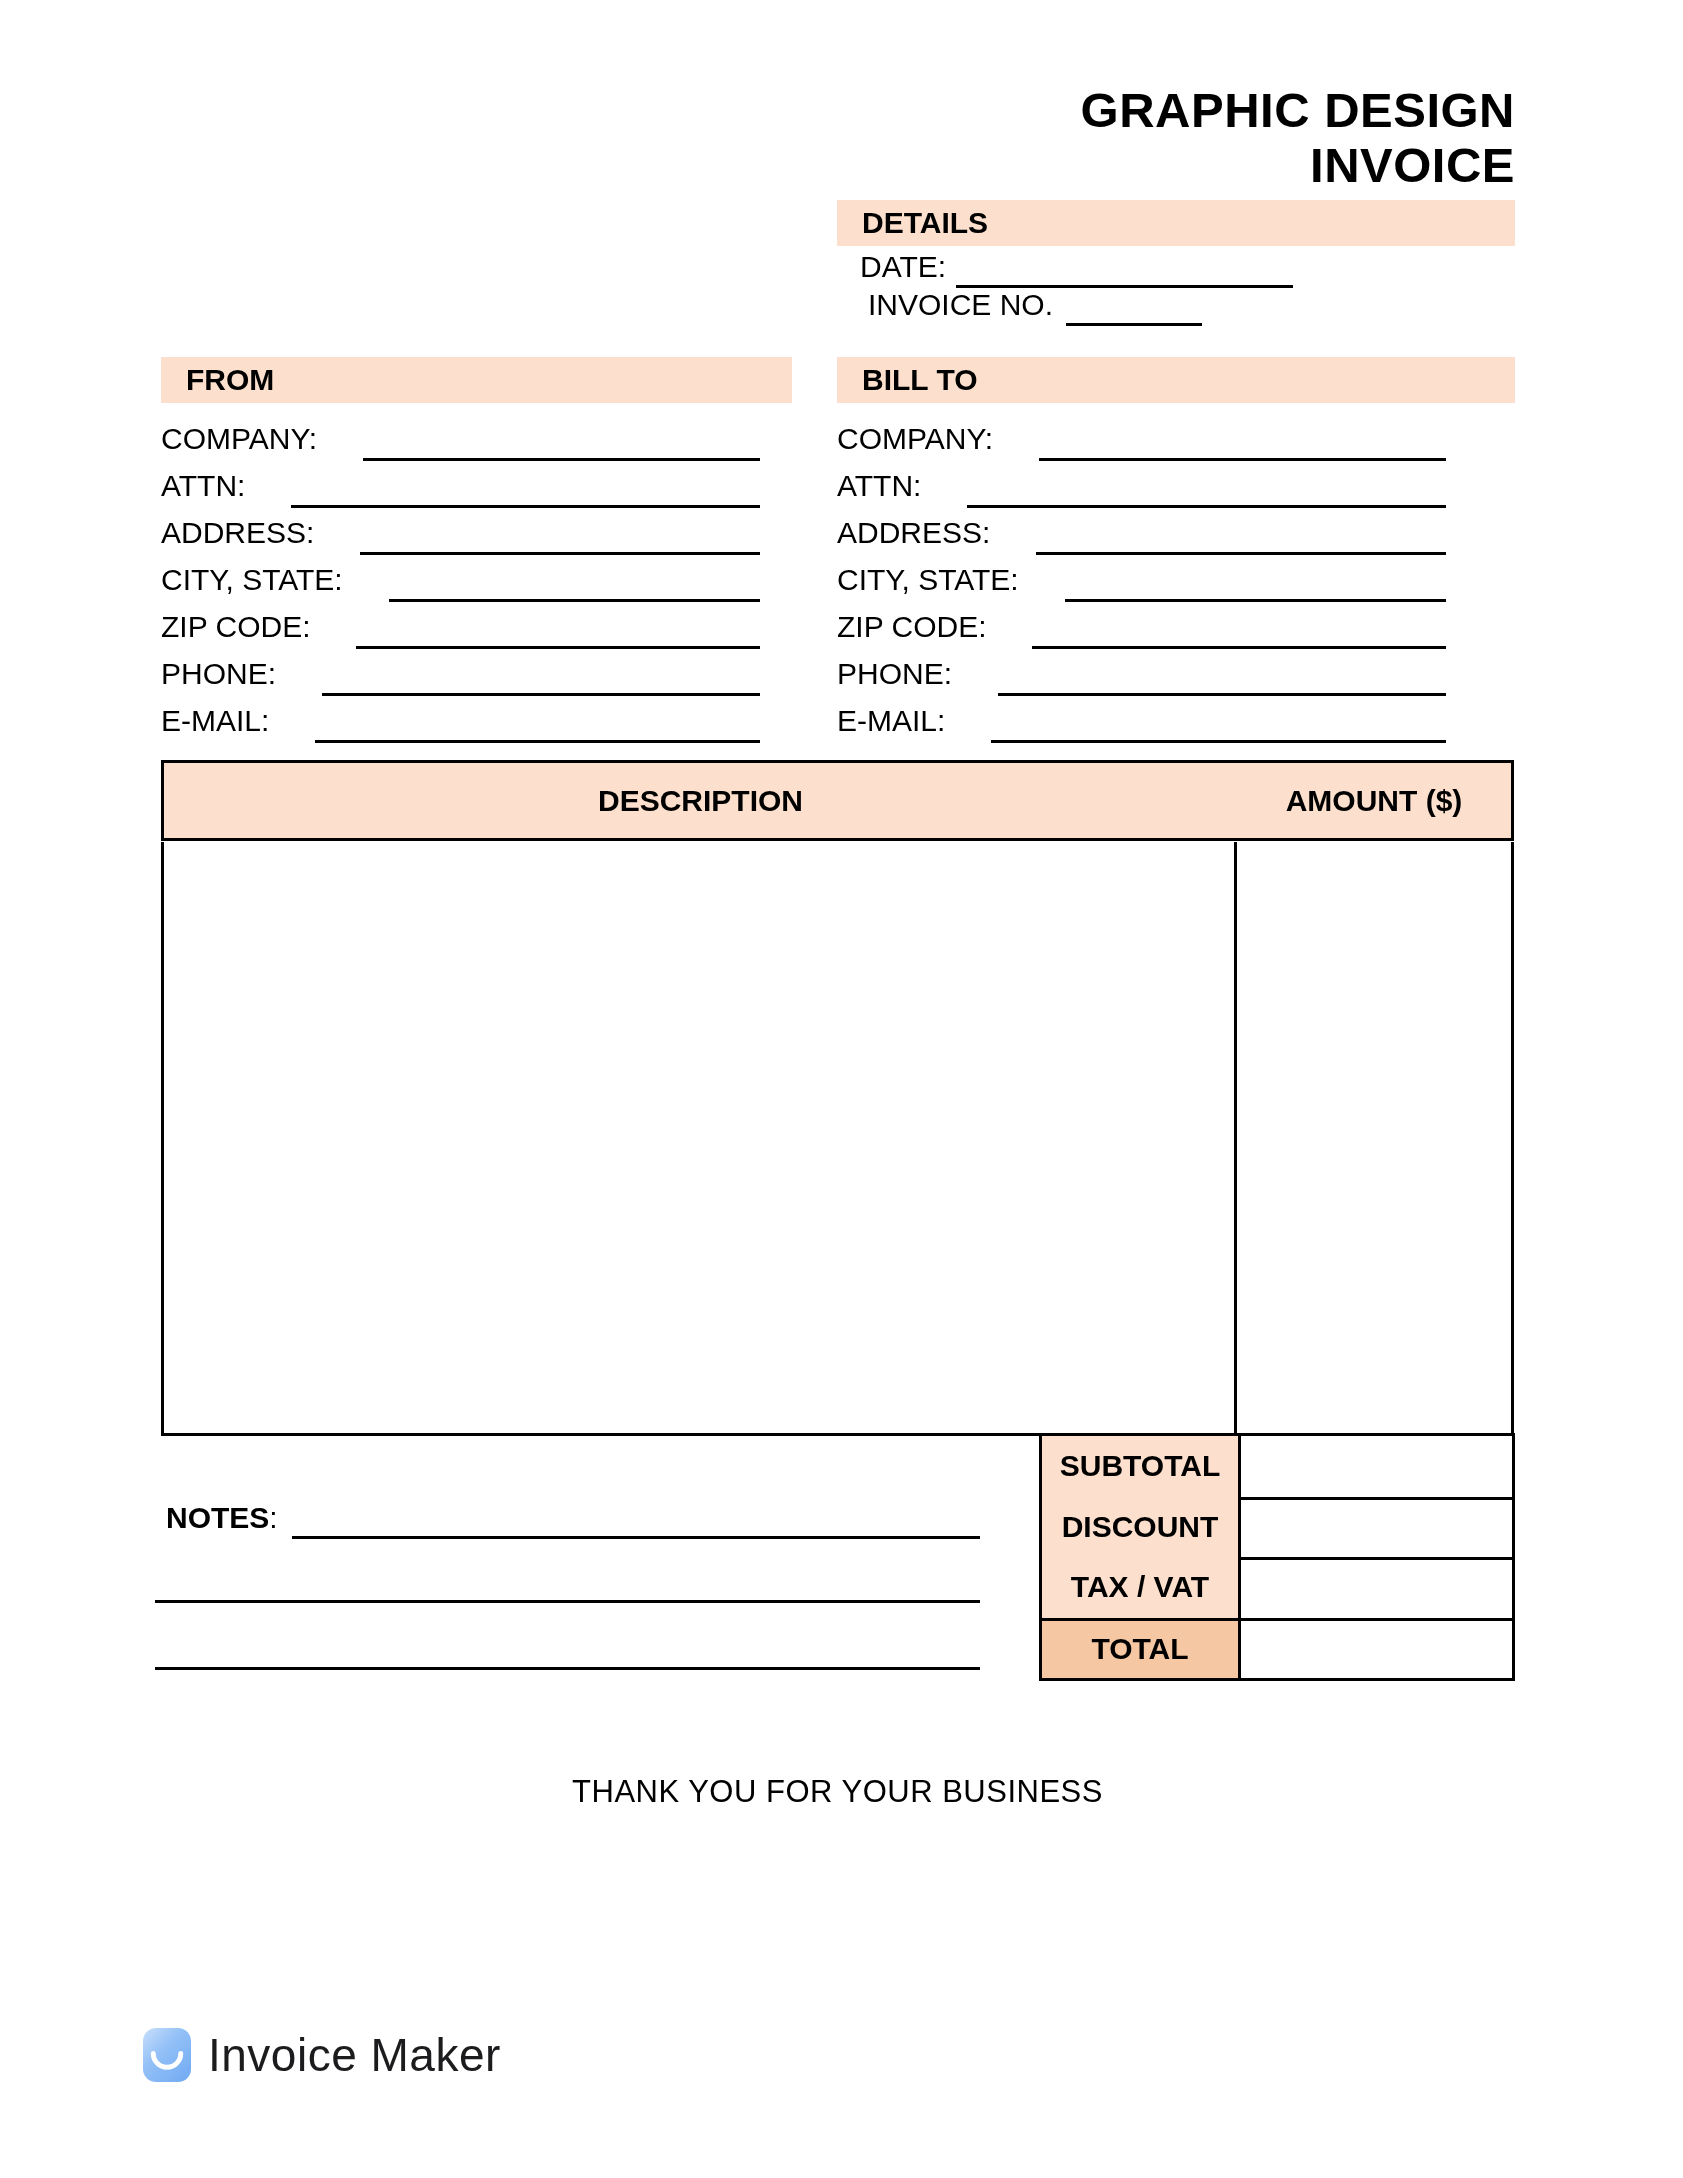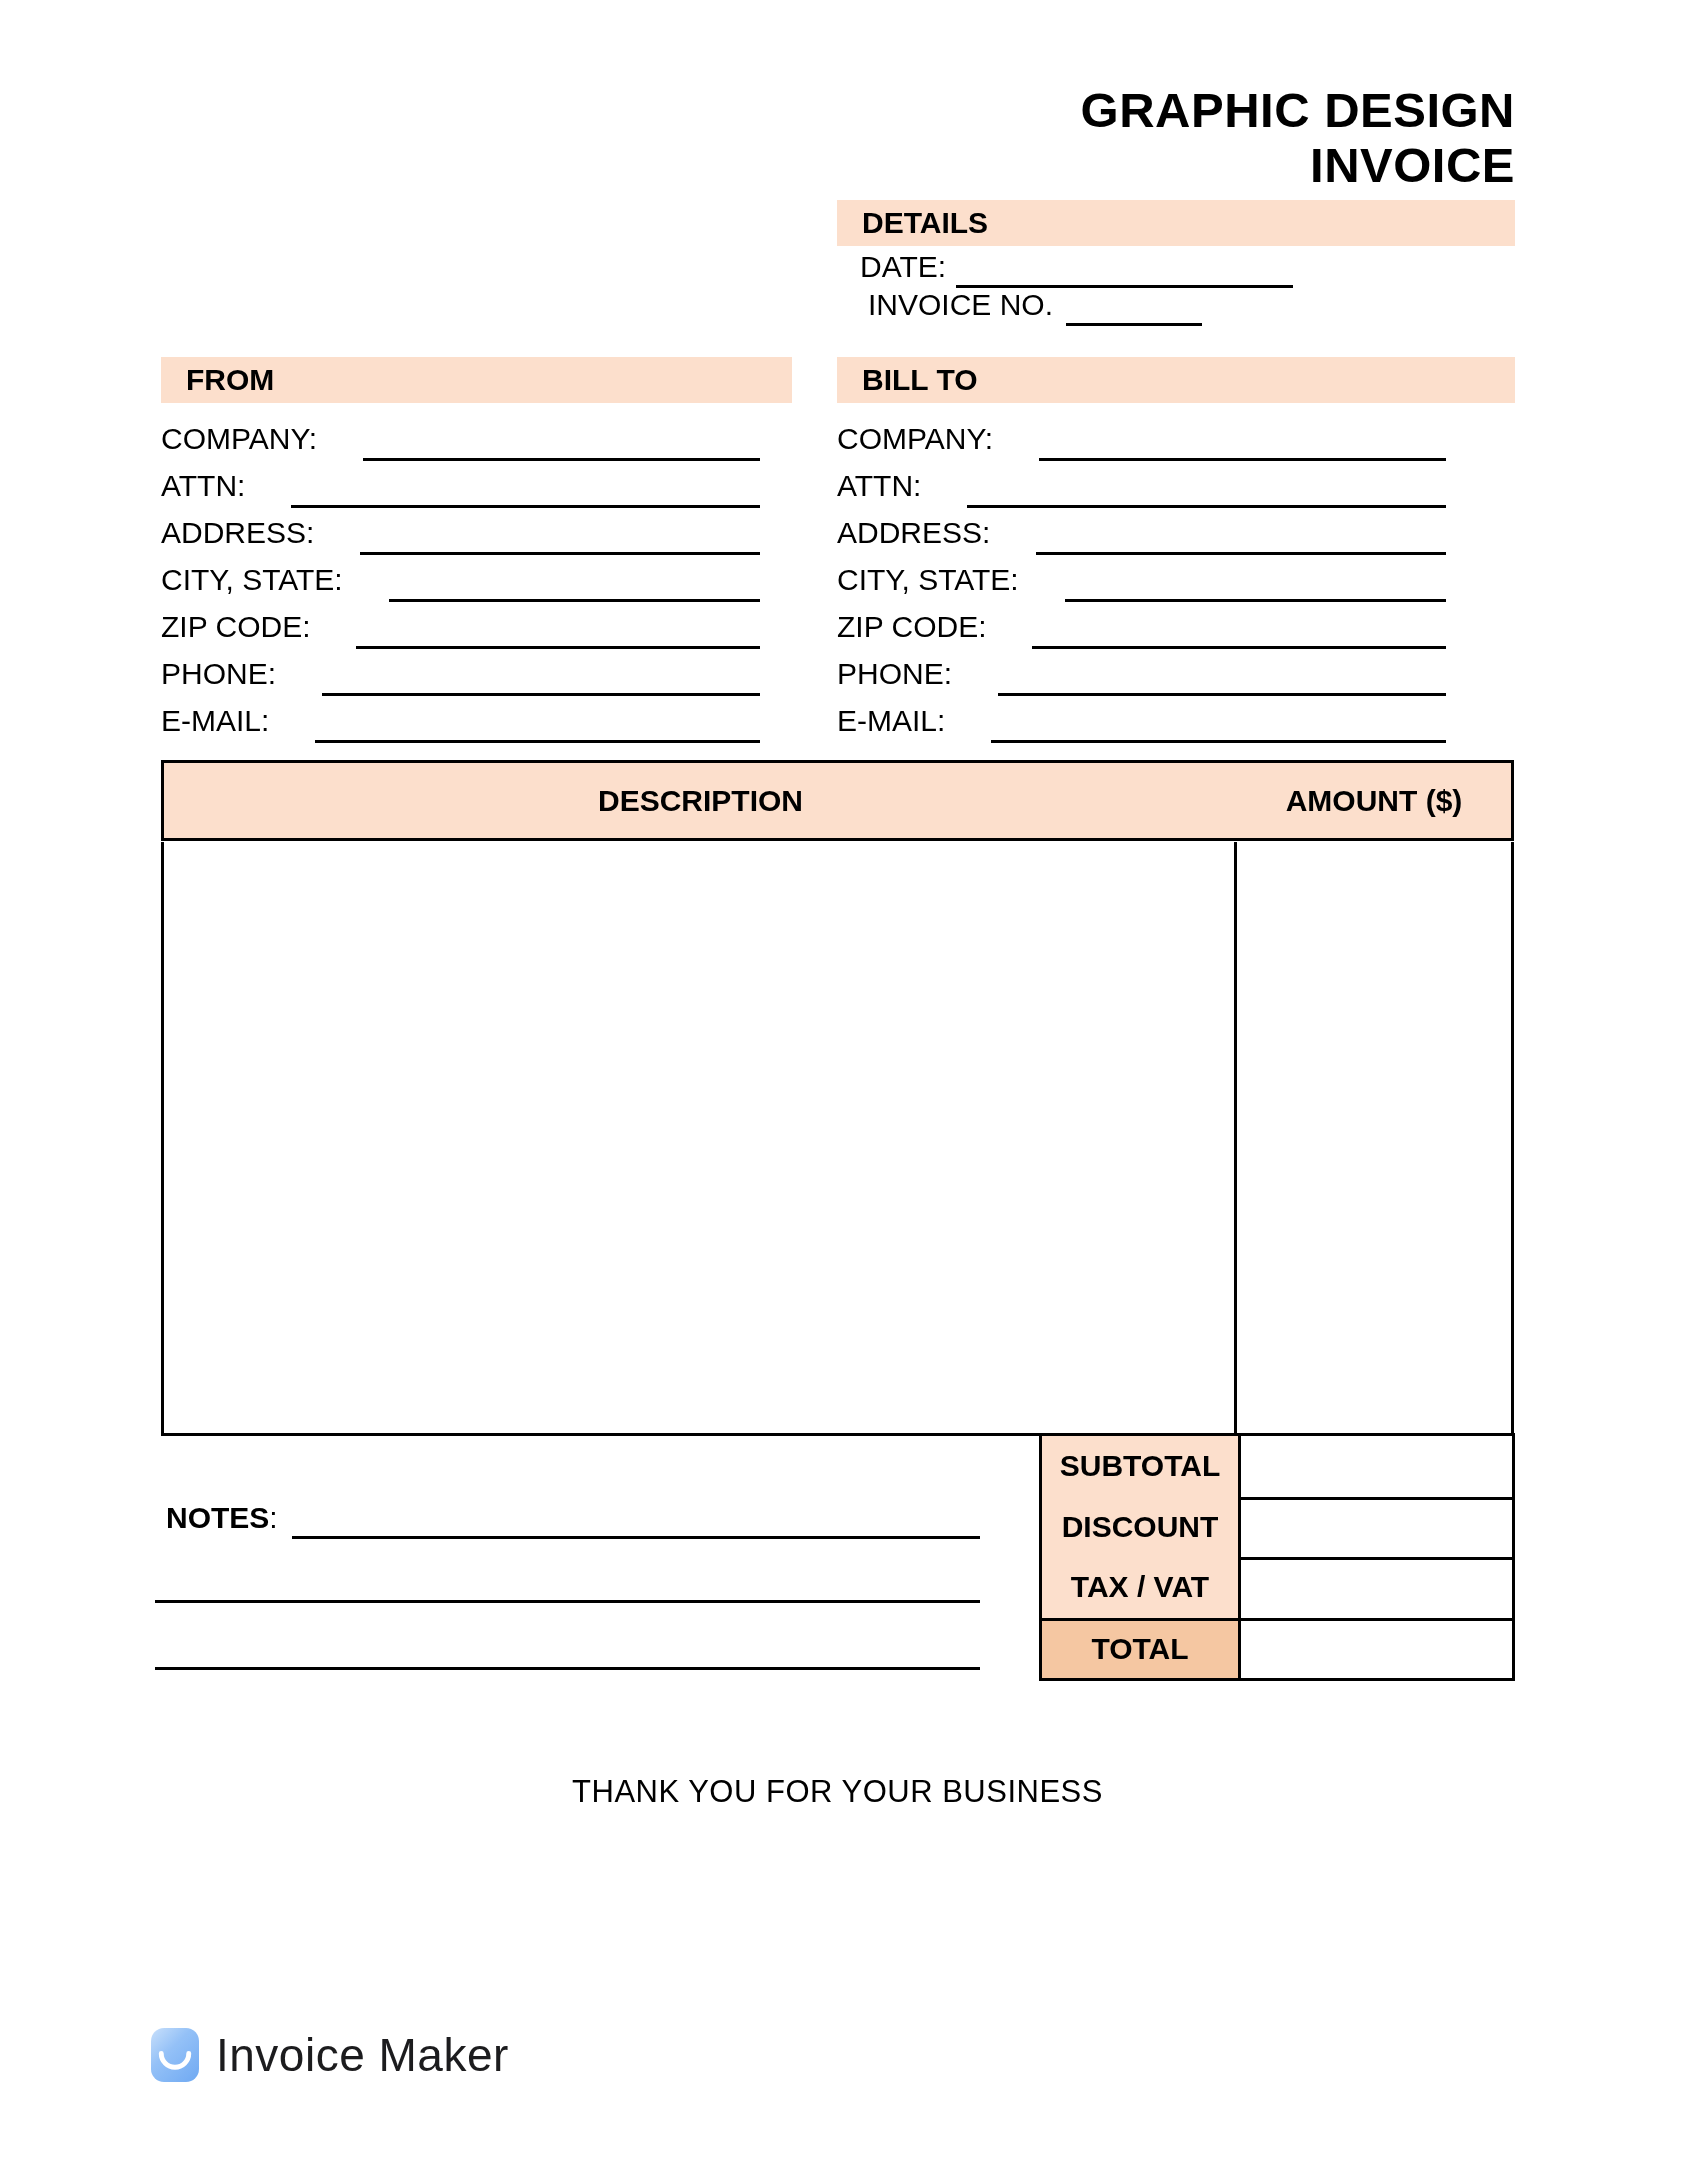--- a/index.html
+++ b/index.html
@@ -123,21 +123,21 @@
     border-bottom:3px solid var(--ink);
   }
   .notes-line.l2{top:1600px;}
   .notes-line.l3{top:1667px;}
   
   .thanks{
     position:absolute;left:161px;top:1774px;width:1353px;
     text-align:center;font-size:31px;letter-spacing:0.5px;
   }
   .brand{
-    position:absolute;left:151px;top:2028px;
+    position:absolute;left:143px;top:2028px;
     display:flex;align-items:center;
   }
   .brand-icon{
     position:relative;width:48px;height:54px;border-radius:13px;
     background:linear-gradient(135deg,#c9e0fb 0%,#94c1f7 40%,#6fa9f2 100%);
     flex:0 0 auto;
   }
   .brand-text{
     margin-left:17px;font-size:46px;color:#1c1c1e;
     letter-spacing:0.5px;

